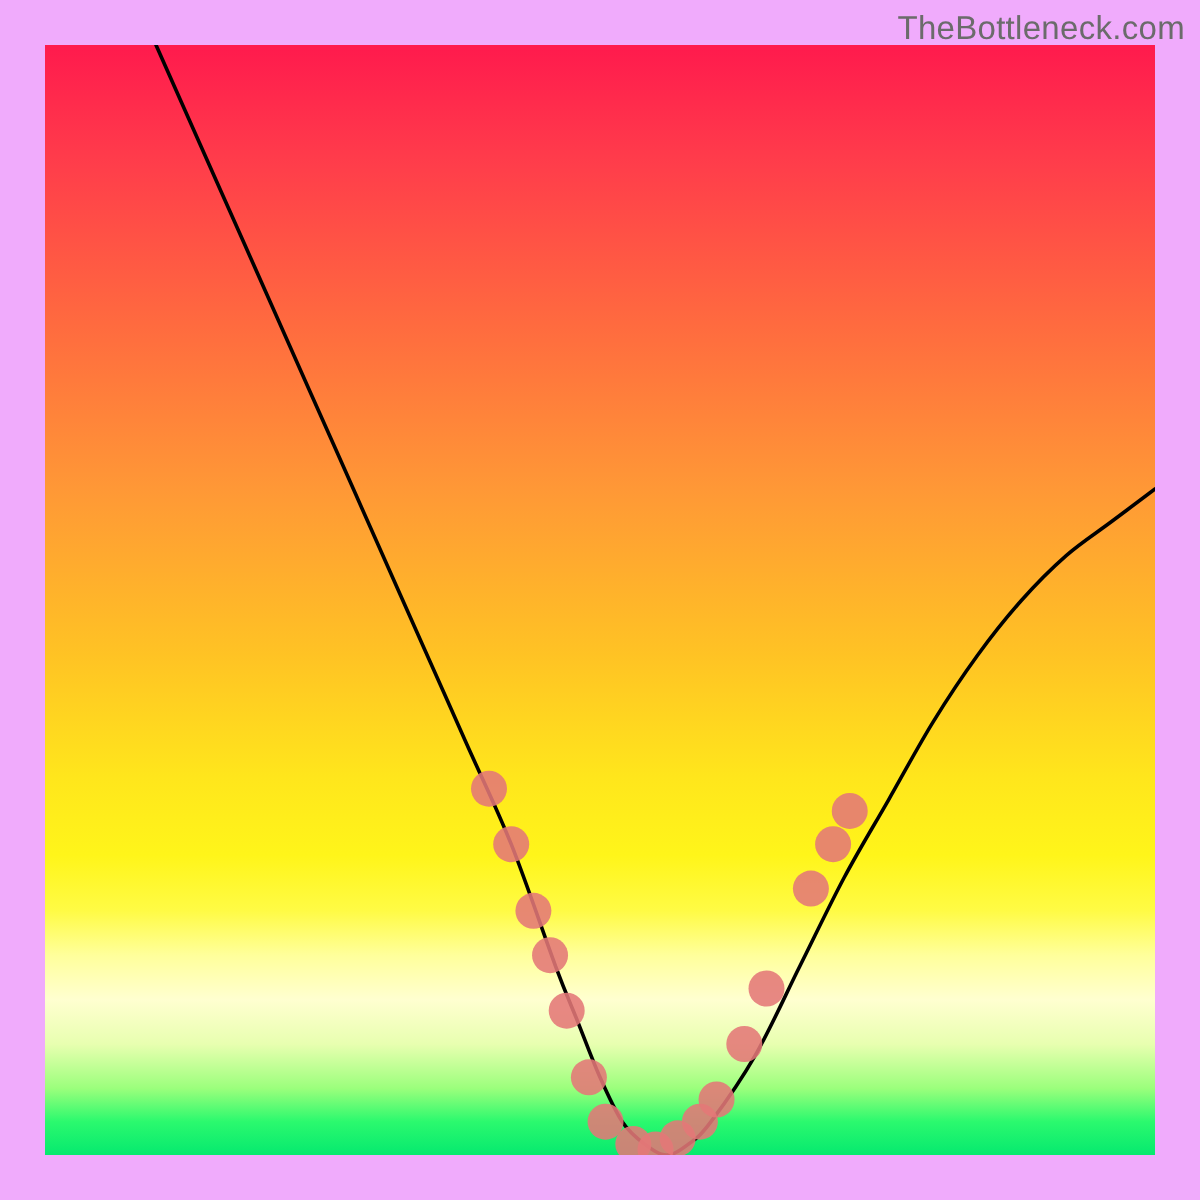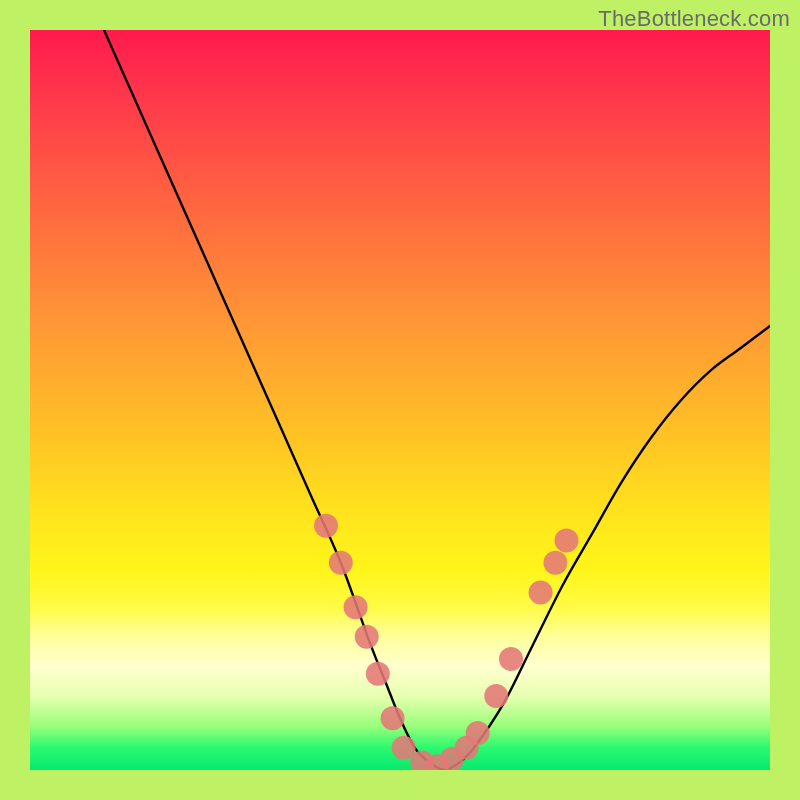--- a/index.html
+++ b/index.html
@@ -10,21 +10,21 @@
     overflow: hidden;
     background: #000;
     font-family: Arial, Helvetica, sans-serif;
   }
   .frame {
     position: absolute;
     left: 0;
     top: 0;
     width: 800px;
     height: 800px;
-    background: #bef264;
+    background: #f0abfc;
   }
   .plot {
     position: absolute;
     left: 30px;
     top: 30px;
     width: 740px;
     height: 740px;
     background: linear-gradient(to bottom,
       #ff1a4d 0%,
       #ff3b4b 10%,

